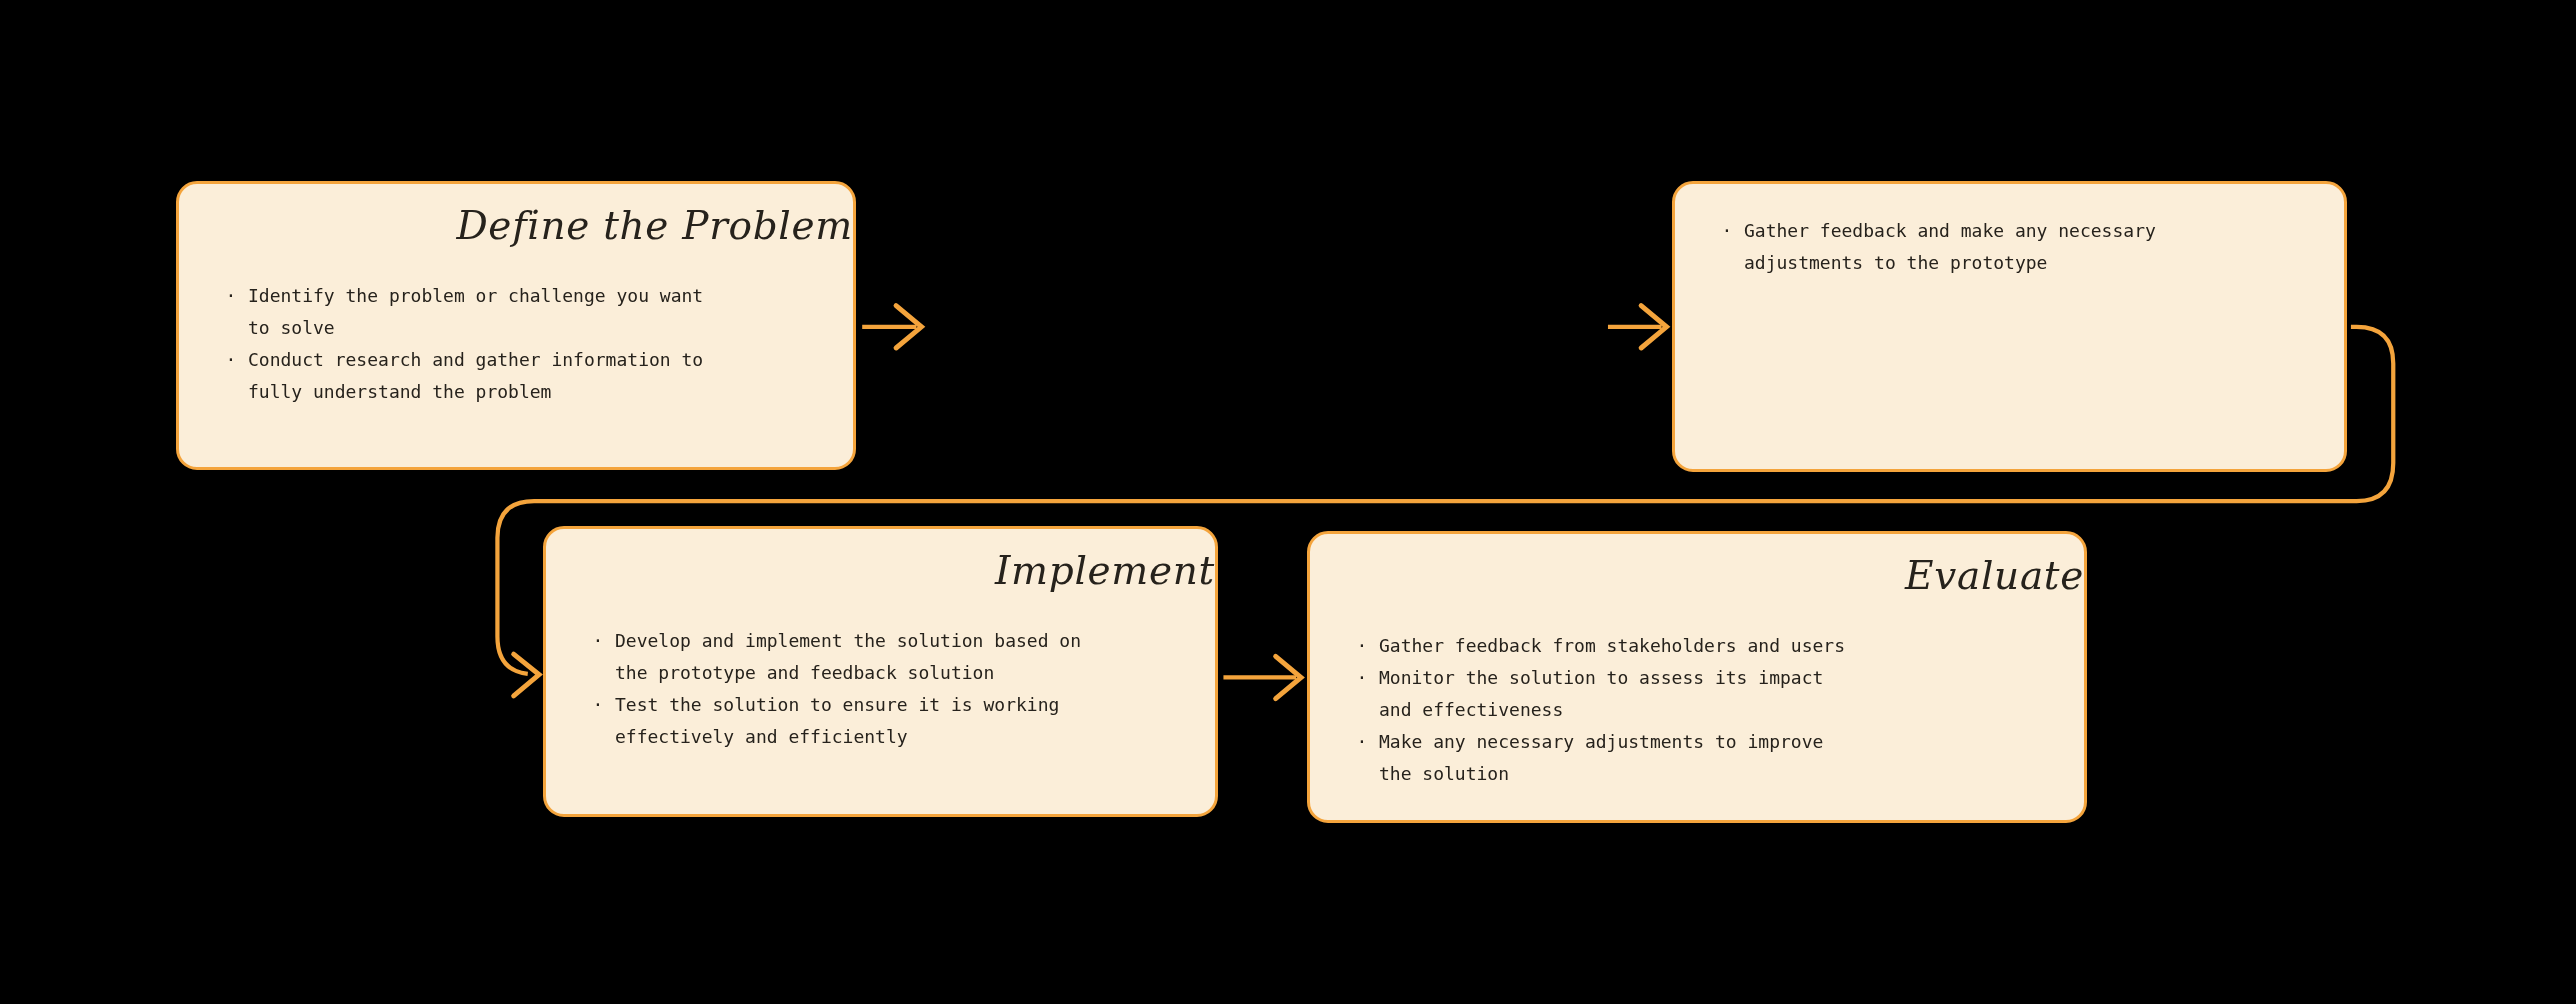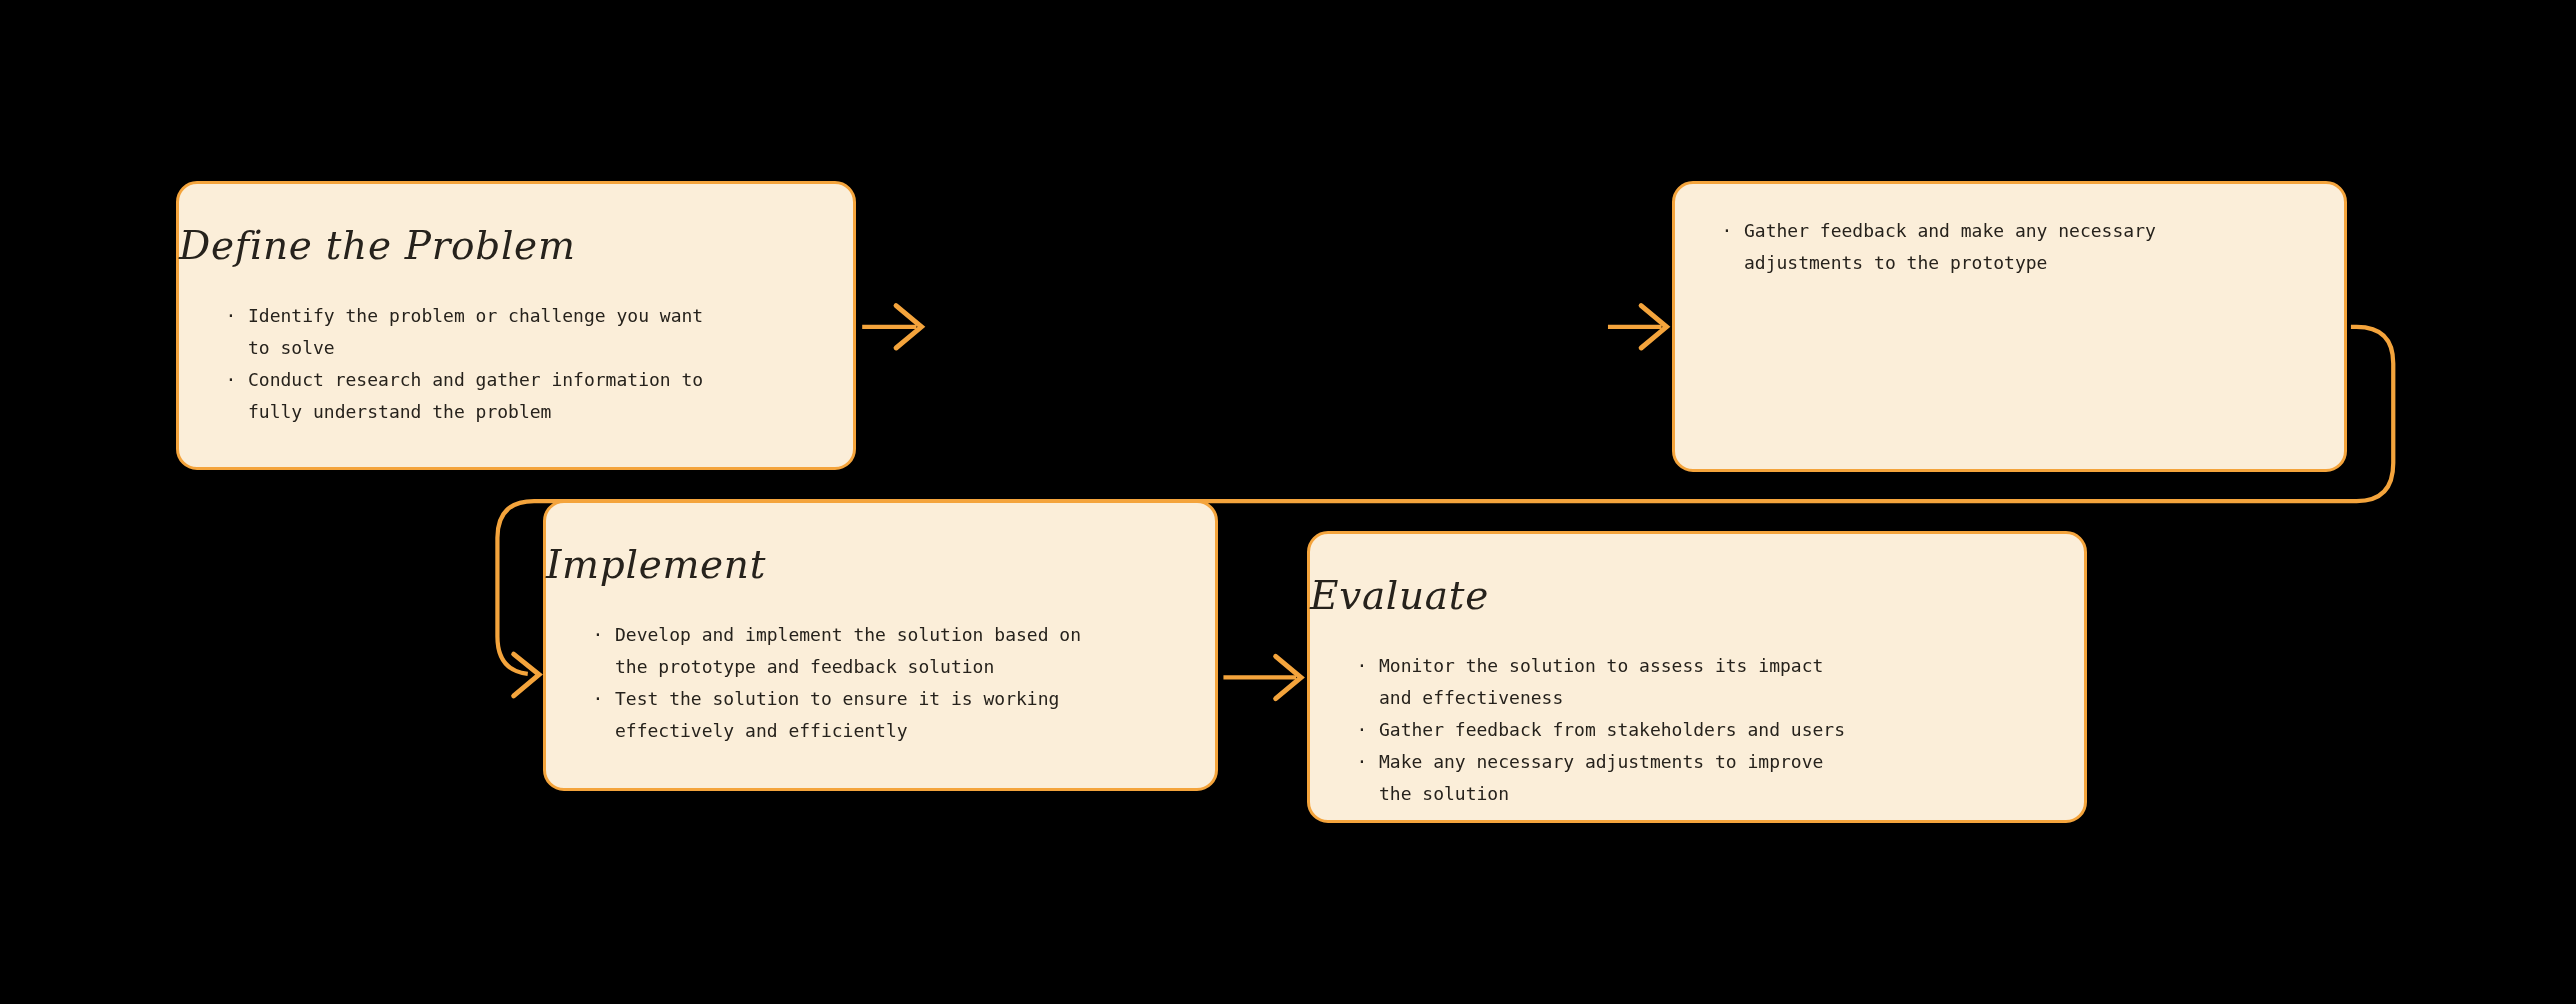--- a/index.html
+++ b/index.html
@@ -1,20 +1,20 @@
 <!DOCTYPE html>
 <html style="font-size:11.3px"><head>
 <meta charset="utf-8">
 <style>
   html,body{margin:0;padding:0;background:#000;}
   .stage{position:relative;width:2576px;height:1005px;background:#000;overflow:hidden;
          font-family:"DejaVu Sans Mono", monospace;}
   .box{position:absolute;box-sizing:border-box;background:#FBEED9;border:3.5px solid #F4A43C;
        border-radius:21px;color:#26221C;}
-  .title{margin-top:38px;line-height:47px;text-align:left;
+  .title{margin-top:18px;line-height:47px;text-align:right;
          font-family:"DejaVu Serif", serif;font-style:italic;font-weight:500;
          font-size:39px;letter-spacing:0.7px;color:#26221C;}
   ul.bullets{list-style:none;margin:31px 0 0 0;padding:0 28px 0 45px;}
   ul.bullets li{position:relative;padding-left:24px;font-size:18px;line-height:32px;
                 white-space:pre;color:#26221C;}
   ul.bullets li::before{content:"·";position:absolute;left:1.4px;top:0;}
   svg.connectors{position:absolute;left:0;top:0;pointer-events:none;}
   .connector-stroke{stroke:#F4A43C;stroke-width:6;fill:none;}
   .connector-head{stroke:#F4A43C;stroke-width:7;fill:none;stroke-linecap:round;stroke-linejoin:miter;}
 </style>
@@ -53,35 +53,35 @@
   </div>
 
 
   <div class="box" style="left:1672px;top:181px;width:675px;height:291px">
     <ul class="bullets">
       <li>Gather feedback and make any necessary
 adjustments to the prototype</li>
     </ul>
   </div>
 
-  <div class="box" style="left:543px;top:500px;width:675px;height:291px">
+  <div class="box" style="left:543px;top:526px;width:675px;height:291px">
     <div class="title">Implement</div>
     <ul class="bullets">
       <li>Develop and implement the solution based on
 the prototype and feedback solution</li>
       <li>Test the solution to ensure it is working
 effectively and efficiently</li>
     </ul>
   </div>
 
   <div class="box" style="left:1307px;top:531px;width:780px;height:292px">
     <div class="title">Evaluate</div>
     <ul class="bullets">
+      <li>Gather feedback from stakeholders and users</li>
       <li>Monitor the solution to assess its impact
 and effectiveness</li>
-      <li>Gather feedback from stakeholders and users</li>
       <li>Make any necessary adjustments to improve
 the solution</li>
     </ul>
   </div>
 
 </div>
 
 
 </body></html>

